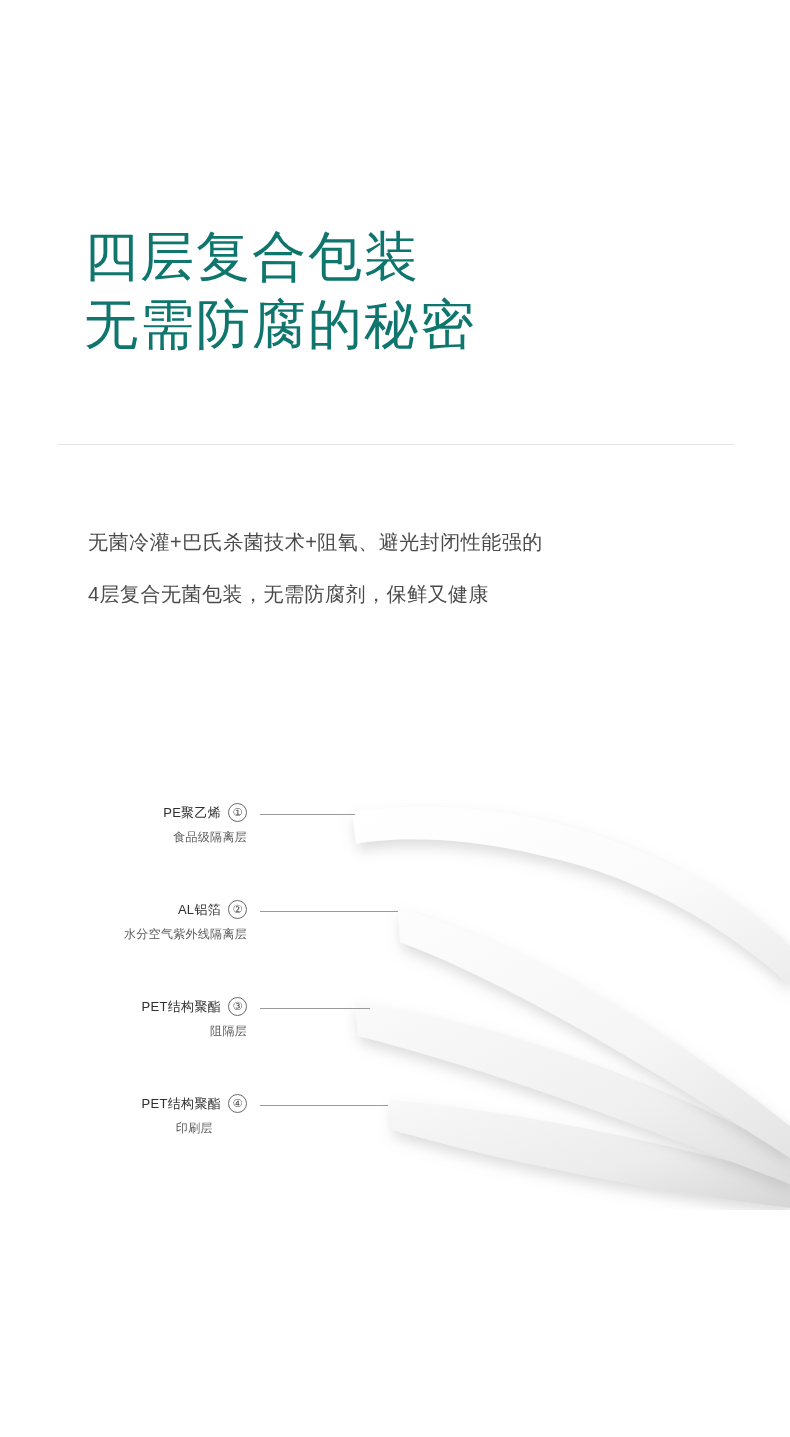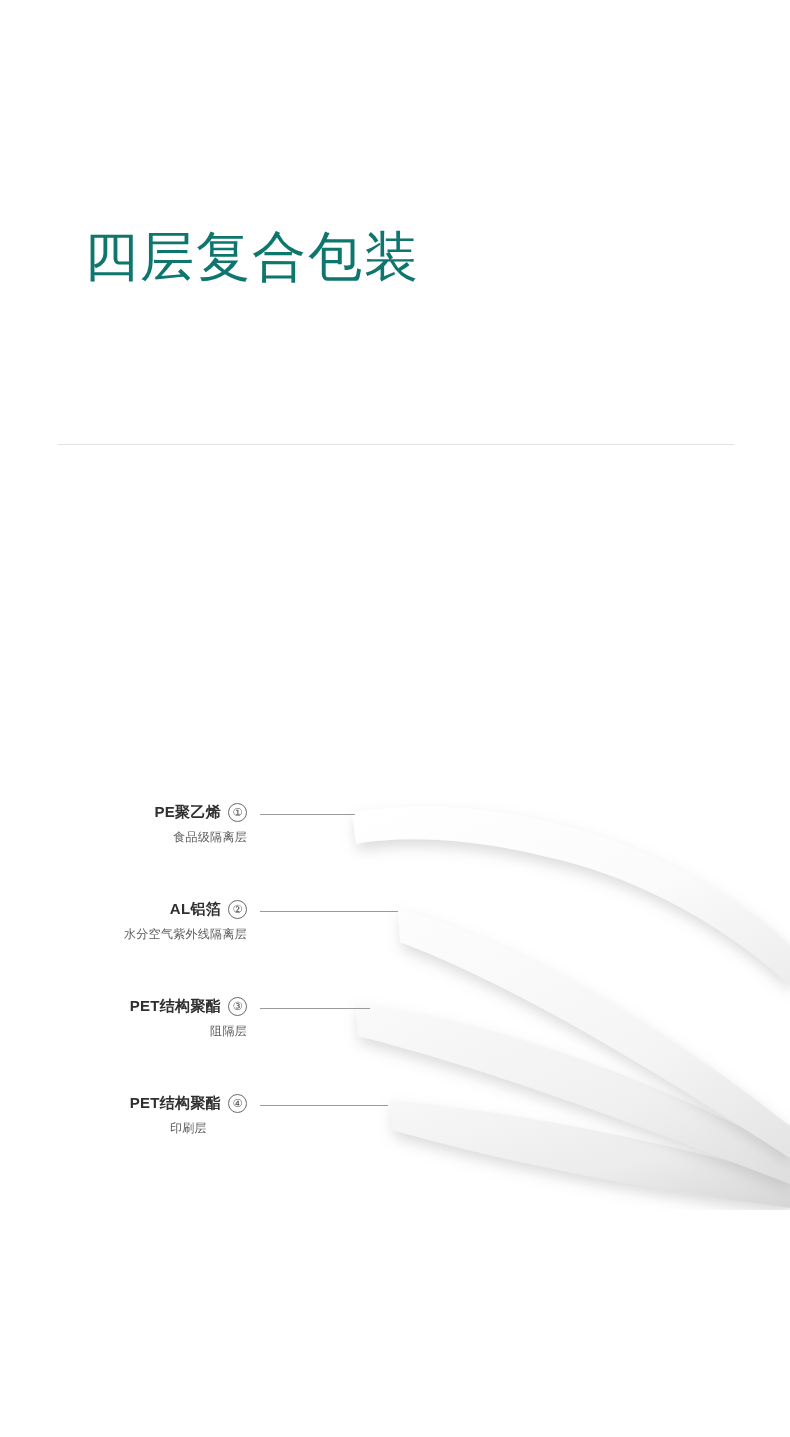--- a/index.html
+++ b/index.html
@@ -76,22 +76,22 @@
     position: absolute;
     text-align: right;
   }
   .label-row {
     display: flex;
     align-items: center;
     justify-content: flex-end;
     white-space: nowrap;
   }
   .label-title {
-    font-size: 15px;
-    font-weight: bold;
+    font-size: 13px;
+    font-weight: normal;
     color: #2f2f2f;
     letter-spacing: 0.3px;
   }
   .label-num {
     display: inline-flex;
     align-items: center;
     justify-content: center;
     width: 17px;
     height: 17px;
     border: 1px solid #6a6a6a;
@@ -124,25 +124,28 @@
   #lead-1 { left: 260px; top: 54px;  width: 95px; }
   #lead-2 { left: 260px; top: 151px; width: 138px; }
   #lead-3 { left: 260px; top: 248px; width: 110px; }
   #lead-4 { left: 260px; top: 345px; width: 128px; }
 </style>
 </head>
 <body>
 
 <div class="headline">
   <div class="headline-line">四层复合包装</div>
+  <div class="headline-line">无需防腐的秘密</div>
 </div>
 
 <div class="divider"></div>
 
 <div class="subtitle">
+  <div class="subtitle-line">无菌冷灌+巴氏杀菌技术+阻氧、避光封闭性能强的</div>
+  <div class="subtitle-line">4层复合无菌包装，无需防腐剂，保鲜又健康</div>
 </div>
 
 <div class="diagram">
 
   <svg width="790" height="450" viewBox="0 0 790 450">
     <defs>
       <linearGradient id="gTop" x1="0" y1="0" x2="1" y2="1">
         <stop offset="0%" stop-color="#ffffff"></stop>
         <stop offset="55%" stop-color="#fbfbfb"></stop>
         <stop offset="100%" stop-color="#ededed"></stop>

